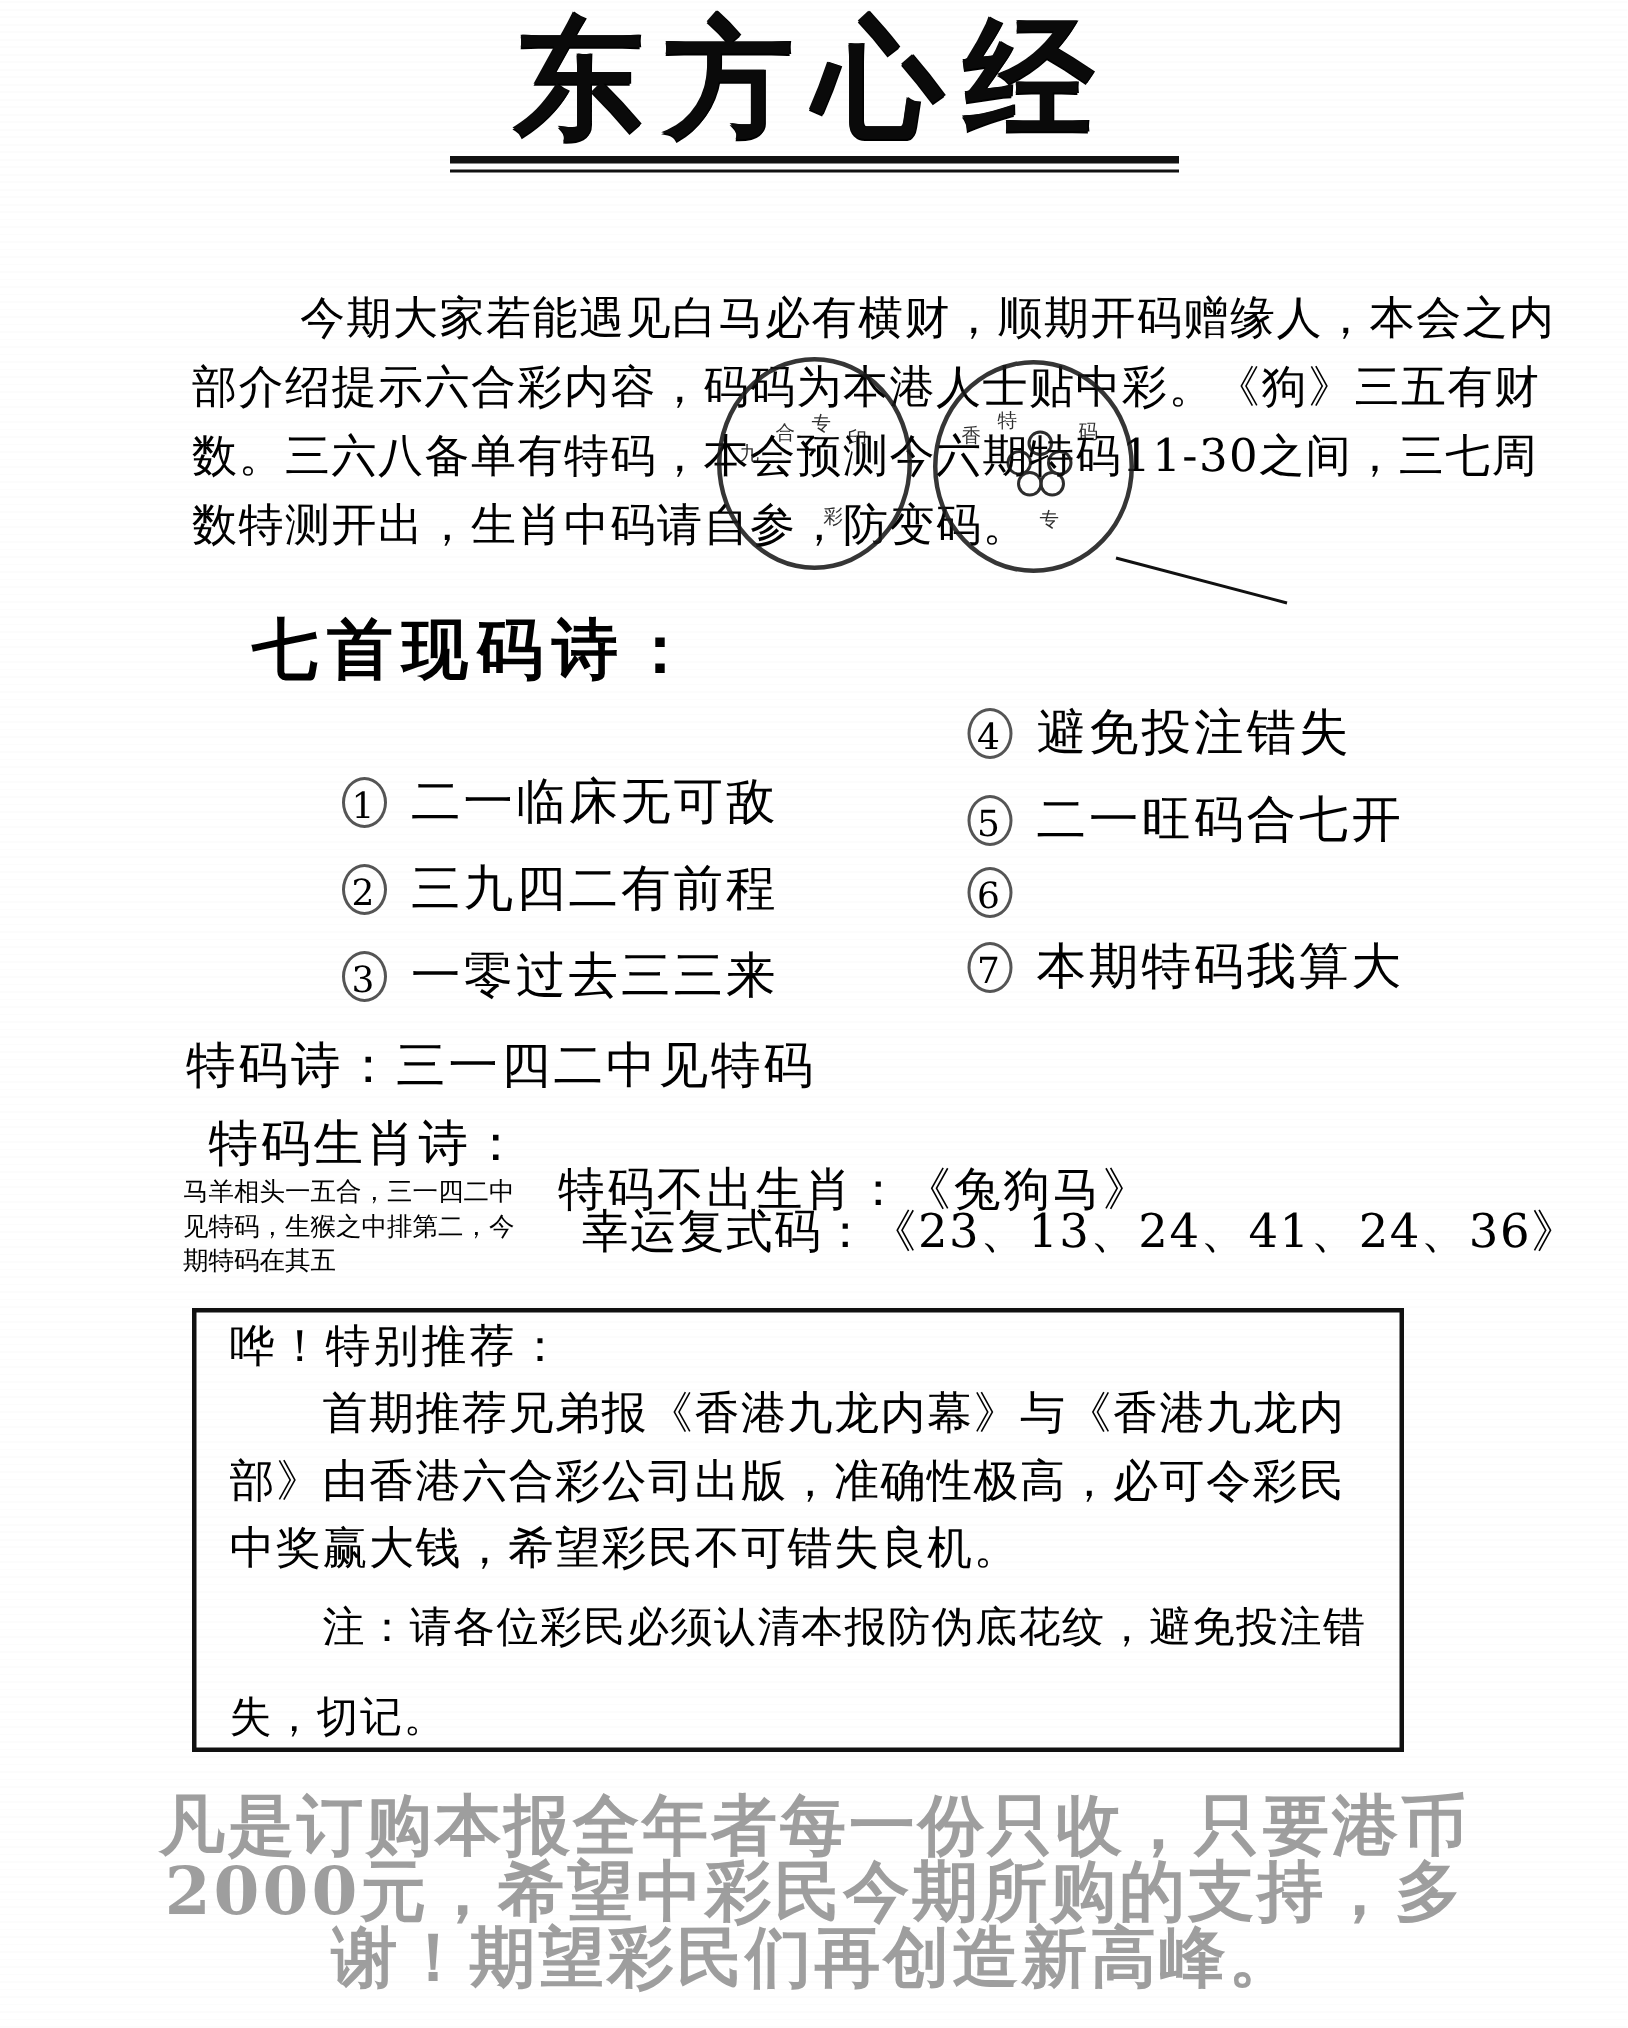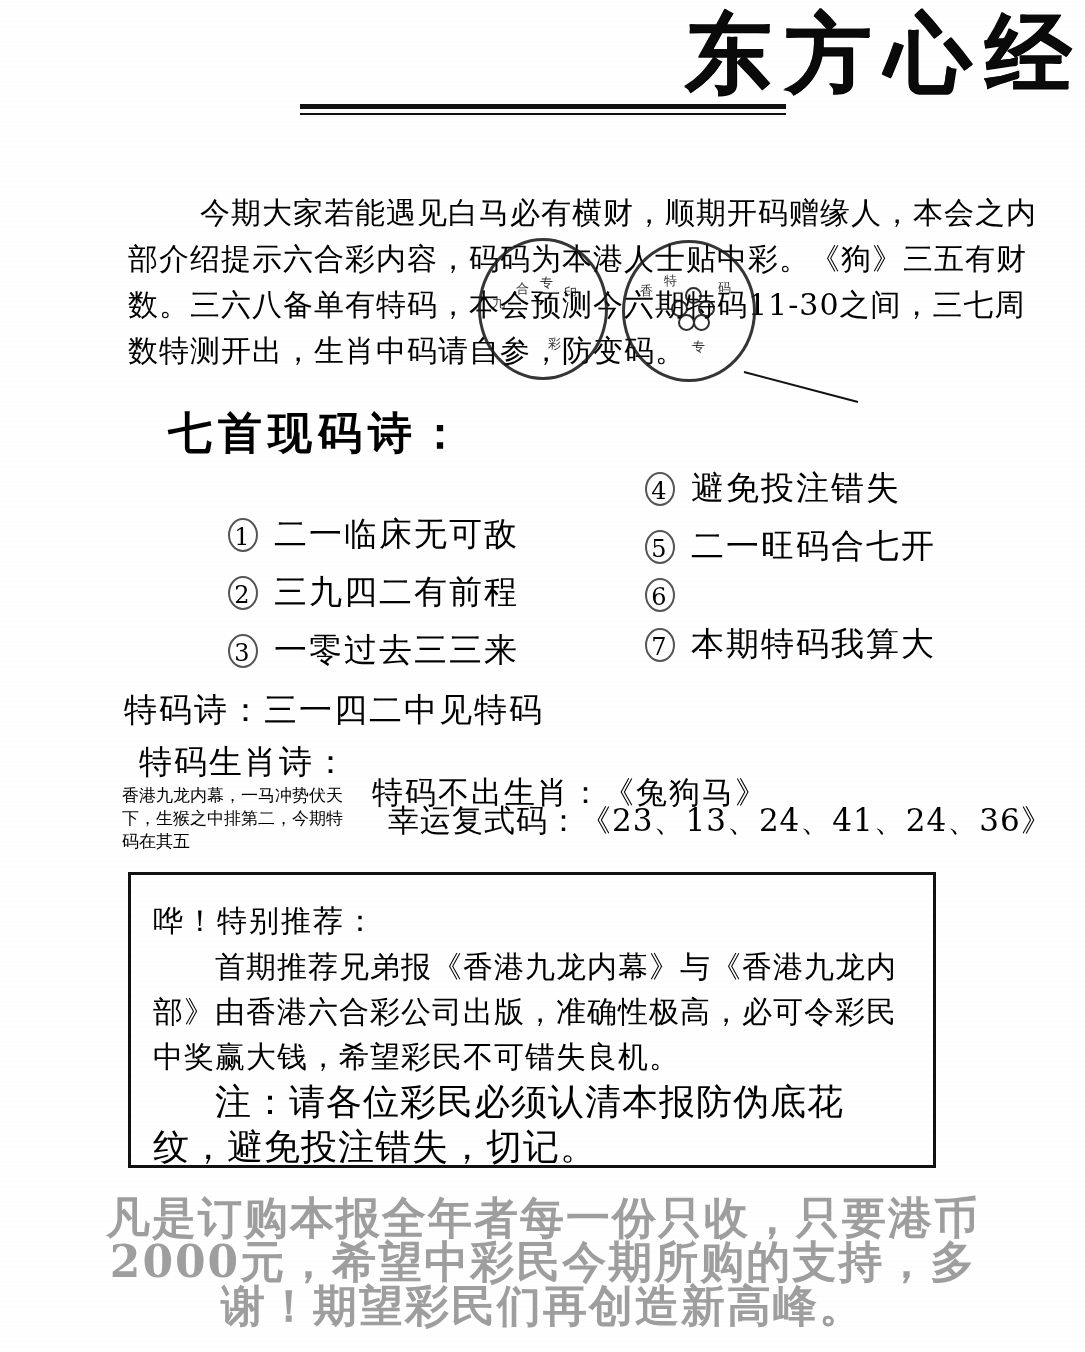--- a/index.html
+++ b/index.html
@@ -15,21 +15,21 @@
     color: #000000;
     overflow: hidden;
   }
 
   
   .title-block {
     position: absolute;
     top: 8px;
     left: 0;
     width: 1085px;
-    text-align: right;
+    text-align: center;
   }
   .title-text {
     font-family: "DejaVu Serif", "Liberation Serif", serif;
     font-size: 86px;
     font-weight: 700;
     letter-spacing: 14px;
     line-height: 1.05;
     color: #0a0a0a;
     text-shadow: 1px 0 0 #000, 0 1px 0 #000;
   }
@@ -203,36 +203,36 @@
 
   
   .rec-box {
     position: absolute;
     top: 872px;
     left: 128px;
     width: 808px;
     height: 296px;
     border: 3px solid #111;
     box-sizing: border-box;
-    padding: 26px 22px;
+    padding: 2px 22px;
   }
   .rec-title {
     font-size: 30px;
     letter-spacing: 2px;
     margin-bottom: 2px;
   }
   .rec-body {
     font-size: 30px;
     line-height: 45px;
     letter-spacing: 1px;
     text-indent: 62px;
   }
   .rec-note {
-    font-size: 36px;
-    line-height: 45px;
+    font-size: 28px;
+    line-height: 60px;
     letter-spacing: 1px;
     text-indent: 62px;
   }
 
   
   .bottom-banner {
     position: absolute;
     top: 1196px;
     left: 88px;
     width: 910px;
@@ -327,21 +327,21 @@
     <span class="num-badge">6</span>
   </div>
   <div class="poem-row">
     <span class="num-badge">7</span>
     <span>本期特码我算大</span>
   </div>
 </div>
 
 <div class="tema-line">特码诗：三一四二中见特码</div>
 <div class="tema-zodiac-label">特码生肖诗：</div>
-<div class="small-verse">香港九龙内幕，一马冲势伏天下，生猴之中排第二，今期特码在其五</div>
+<div class="small-verse">马羊相头一五合，三一四二中见特码，生猴之中排第二，今期特码在其五</div>
 <div class="zodiac-line">特码不出生肖：《兔狗马》</div>
 <div class="lucky-line">幸运复式码：《23、13、24、41、24、36》</div>
 
 <div class="rec-box">
   <div class="rec-title">哗！特别推荐：</div>
   <div class="rec-body">首期推荐兄弟报《香港九龙内幕》与《香港九龙内部》由香港六合彩公司出版，准确性极高，必可令彩民中奖赢大钱，希望彩民不可错失良机。</div>
   <div class="rec-note">注：请各位彩民必须认清本报防伪底花纹，避免投注错失，切记。</div>
 </div>
 
 <div class="bottom-banner">凡是订购本报全年者每一份只收，只要港币2000元，希望中彩民今期所购的支持，多谢！期望彩民们再创造新高峰。</div>

